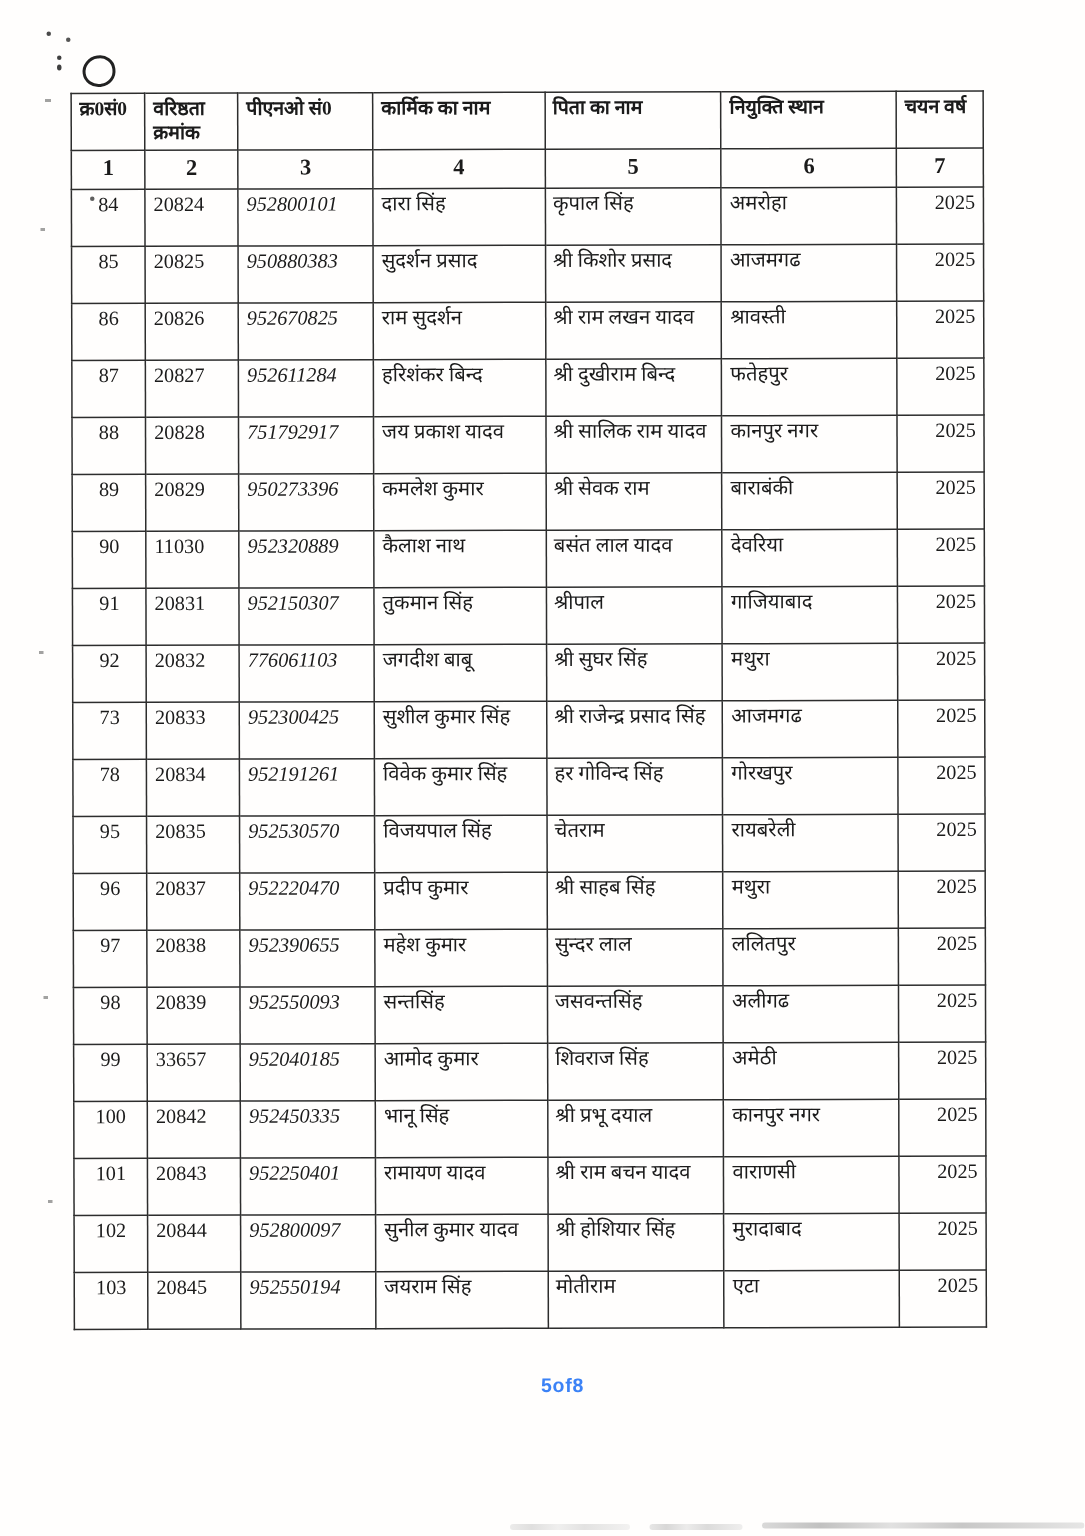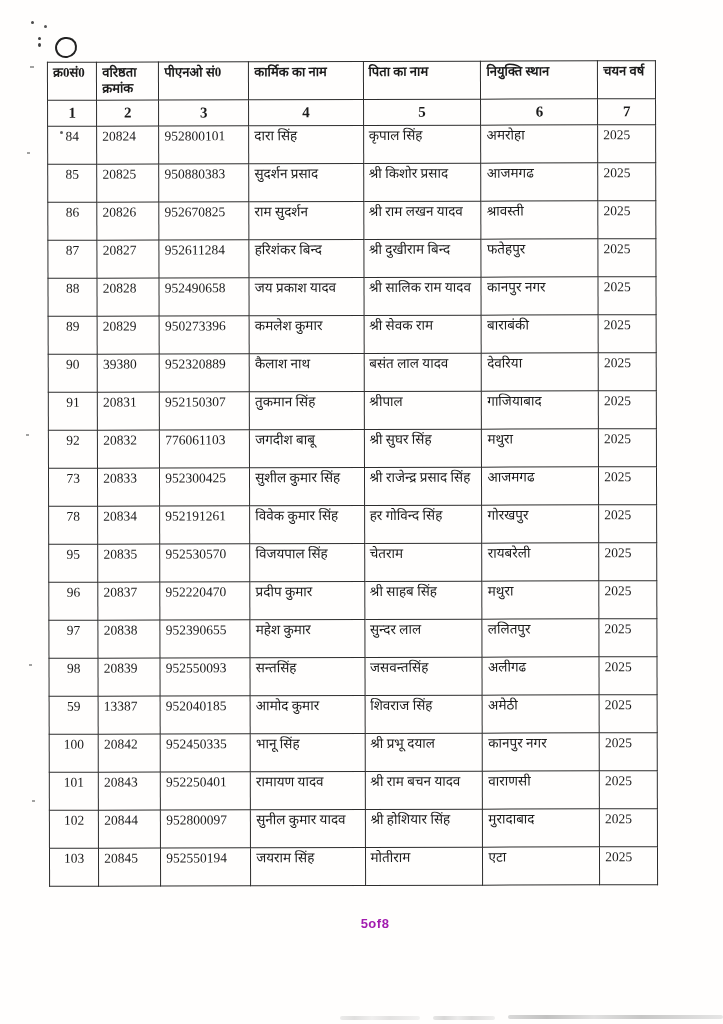--- a/index.html
+++ b/index.html
@@ -42,32 +42,32 @@
   tr.colnum-row td{
     text-align:center;
     font-weight:bold;
     font-size:15px;
     vertical-align:middle;
     padding:0;
   }
   tbody.data-body tr{height:38px;}
   td.c0{text-align:center;font-size:13px;}
   td.c1{font-size:13px;}
-  td.c2{font-size:13px;}
-  td.c6{font-size:16px;padding-left:6px;padding-top:4px;}
+  td.c2{font-size:13px;font-style:italic;}
+  td.c6{font-size:16px;padding-left:6px;padding-top:4px;text-align:right;}
 
   
   .footer{
     position:absolute;
     top:916px;left:375px;
     transform:translateX(-50%);
     font-family:"Liberation Sans", sans-serif;
     font-size:13px;
     font-weight:600;
-    color:#a21caf;
+    color:#3b82f6;
     letter-spacing:0.5px;
   }
 
   
   .mark{position:absolute;}
   .circle-mark{
     left:55px;top:37px;width:18px;height:17px;
     border:2.3px solid #222;
     border-radius:52% 48% 50% 50%;
     transform:rotate(-8deg);
@@ -176,38 +176,38 @@
           <td class="c1">20827</td>
           <td class="c2">952611284</td>
           <td class="c3">हरिशंकर बिन्द</td>
           <td class="c4">श्री दुखीराम बिन्द</td>
           <td class="c5">फतेहपुर</td>
           <td class="c6">2025</td>
         </tr>
         <tr>
           <td class="c0">88</td>
           <td class="c1">20828</td>
-          <td class="c2">952490658</td>
+          <td class="c2">751792917</td>
           <td class="c3">जय प्रकाश यादव</td>
           <td class="c4">श्री सालिक राम यादव</td>
           <td class="c5">कानपुर नगर</td>
           <td class="c6">2025</td>
         </tr>
         <tr>
           <td class="c0">89</td>
           <td class="c1">20829</td>
           <td class="c2">950273396</td>
           <td class="c3">कमलेश कुमार</td>
           <td class="c4">श्री सेवक राम</td>
           <td class="c5">बाराबंकी</td>
           <td class="c6">2025</td>
         </tr>
         <tr>
           <td class="c0">90</td>
-          <td class="c1">39380</td>
+          <td class="c1">11030</td>
           <td class="c2">952320889</td>
           <td class="c3">कैलाश नाथ</td>
           <td class="c4">बसंत लाल यादव</td>
           <td class="c5">देवरिया</td>
           <td class="c6">2025</td>
         </tr>
         <tr>
           <td class="c0">91</td>
           <td class="c1">20831</td>
           <td class="c2">952150307</td>
@@ -273,22 +273,22 @@
         <tr>
           <td class="c0">98</td>
           <td class="c1">20839</td>
           <td class="c2">952550093</td>
           <td class="c3">सन्तसिंह</td>
           <td class="c4">जसवन्तसिंह</td>
           <td class="c5">अलीगढ</td>
           <td class="c6">2025</td>
         </tr>
         <tr>
-          <td class="c0">59</td>
-          <td class="c1">13387</td>
+          <td class="c0">99</td>
+          <td class="c1">33657</td>
           <td class="c2">952040185</td>
           <td class="c3">आमोद कुमार</td>
           <td class="c4">शिवराज सिंह</td>
           <td class="c5">अमेठी</td>
           <td class="c6">2025</td>
         </tr>
         <tr>
           <td class="c0">100</td>
           <td class="c1">20842</td>
           <td class="c2">952450335</td>

